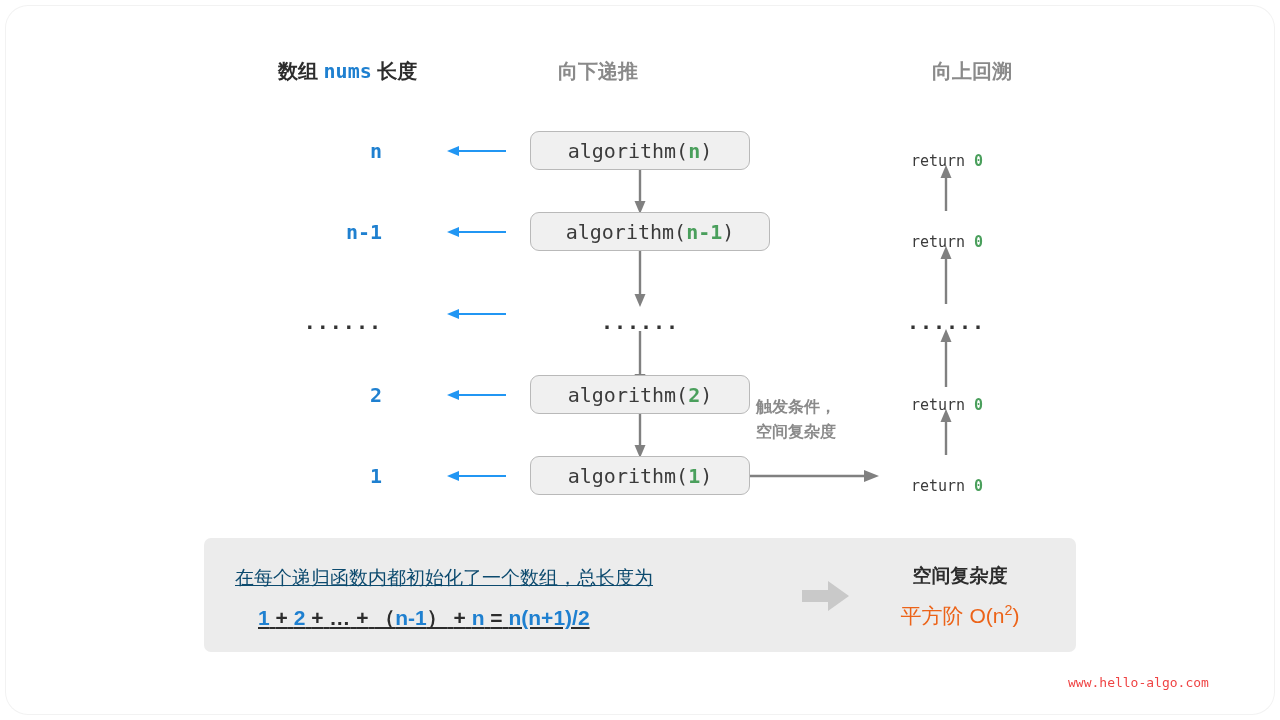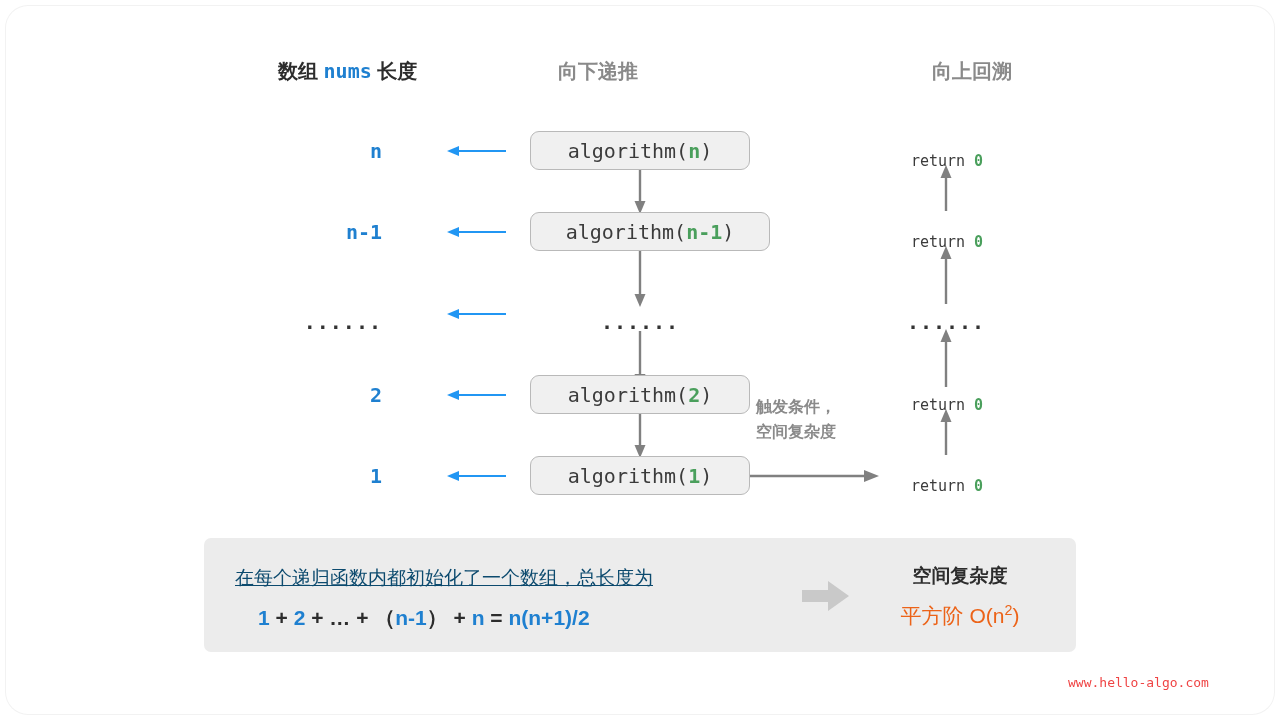--- a/index.html
+++ b/index.html
@@ -295,21 +295,21 @@
 
   <div class="abs note" style="left:756px; top:395px;">
     <div>触发条件，</div>
     <div>空间复杂度</div>
   </div>
 
   <div id="summary" class="abs" style="left:204px; top:538px; width:872px; height:114px;"></div>
 
   <div class="abs sum-line1" style="left:235px; top:565px;">在每个递归函数内都初始化了一个数组，总长度为</div>
 
-  <div class="abs sum-line2" style="left:258px; top:604px;">
+  <div class="abs sum-line2" style="left:258px; top:604px;text-decoration:underline;">
     <span class="b">1</span>
     <span>+</span>
     <span class="b">2</span>
     <span>+</span>
     <span>…</span>
     <span>+</span>
     <span>（</span><span class="b">n-1</span><span>）</span>
     <span>+</span>
     <span class="b">n</span>
     <span>=</span>

